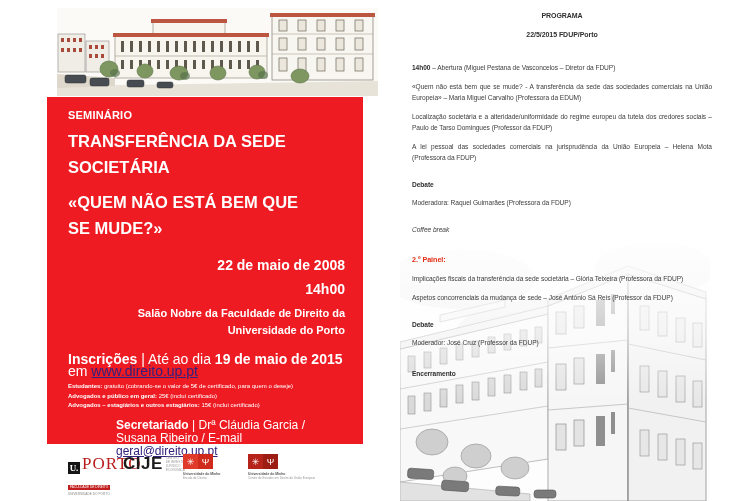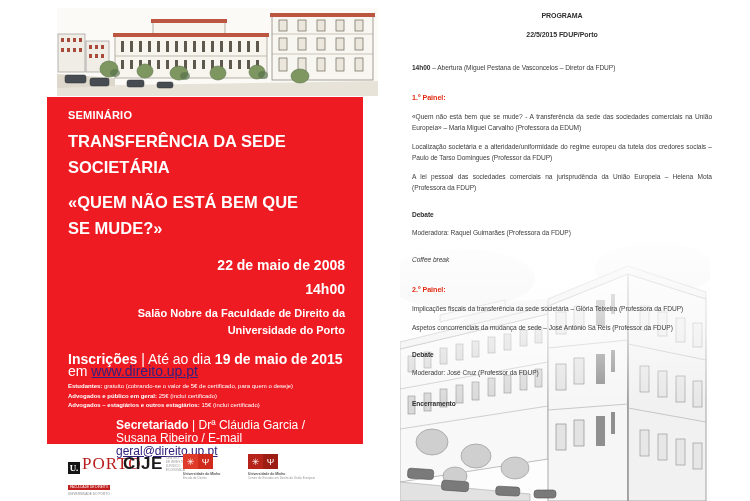--- a/index.html
+++ b/index.html
@@ -363,21 +363,20 @@
   </svg>
 
   <div class="program">
     <div class="prog-header">PROGRAMA</div>
     <div class="prog-subheader">22/5/2015 FDUP/Porto</div>
 
     <div class="prog-opening">
       <b>14h00</b><span> – Abertura (Miguel Pestana de Vasconcelos – Diretor da FDUP)</span>
     </div>
 
-    <div class="panel-label">1.º Painel:</div>
     <p class="prog-item">«Quem não está bem que se mude? - A transferência da sede das sociedades comerciais na União Europeia» – Maria Miguel Carvalho (Professora da EDUM)</p>
     <p class="prog-item">Localização societária e a alteridade/uniformidade do regime europeu da tutela dos credores sociais – Paulo de Tarso Domingues (Professor da FDUP)</p>
     <p class="prog-item">A lei pessoal das sociedades comerciais na jurisprudência da União Europeia – Helena Mota (Professora da FDUP)</p>
 
     <div class="debate-label">Debate</div>
     <div class="moderator">Moderadora: Raquel Guimarães (Professora da FDUP)</div>
 
     <div class="coffee">Coffee break</div>
 
     <div class="panel-label">2.º Painel:</div>

